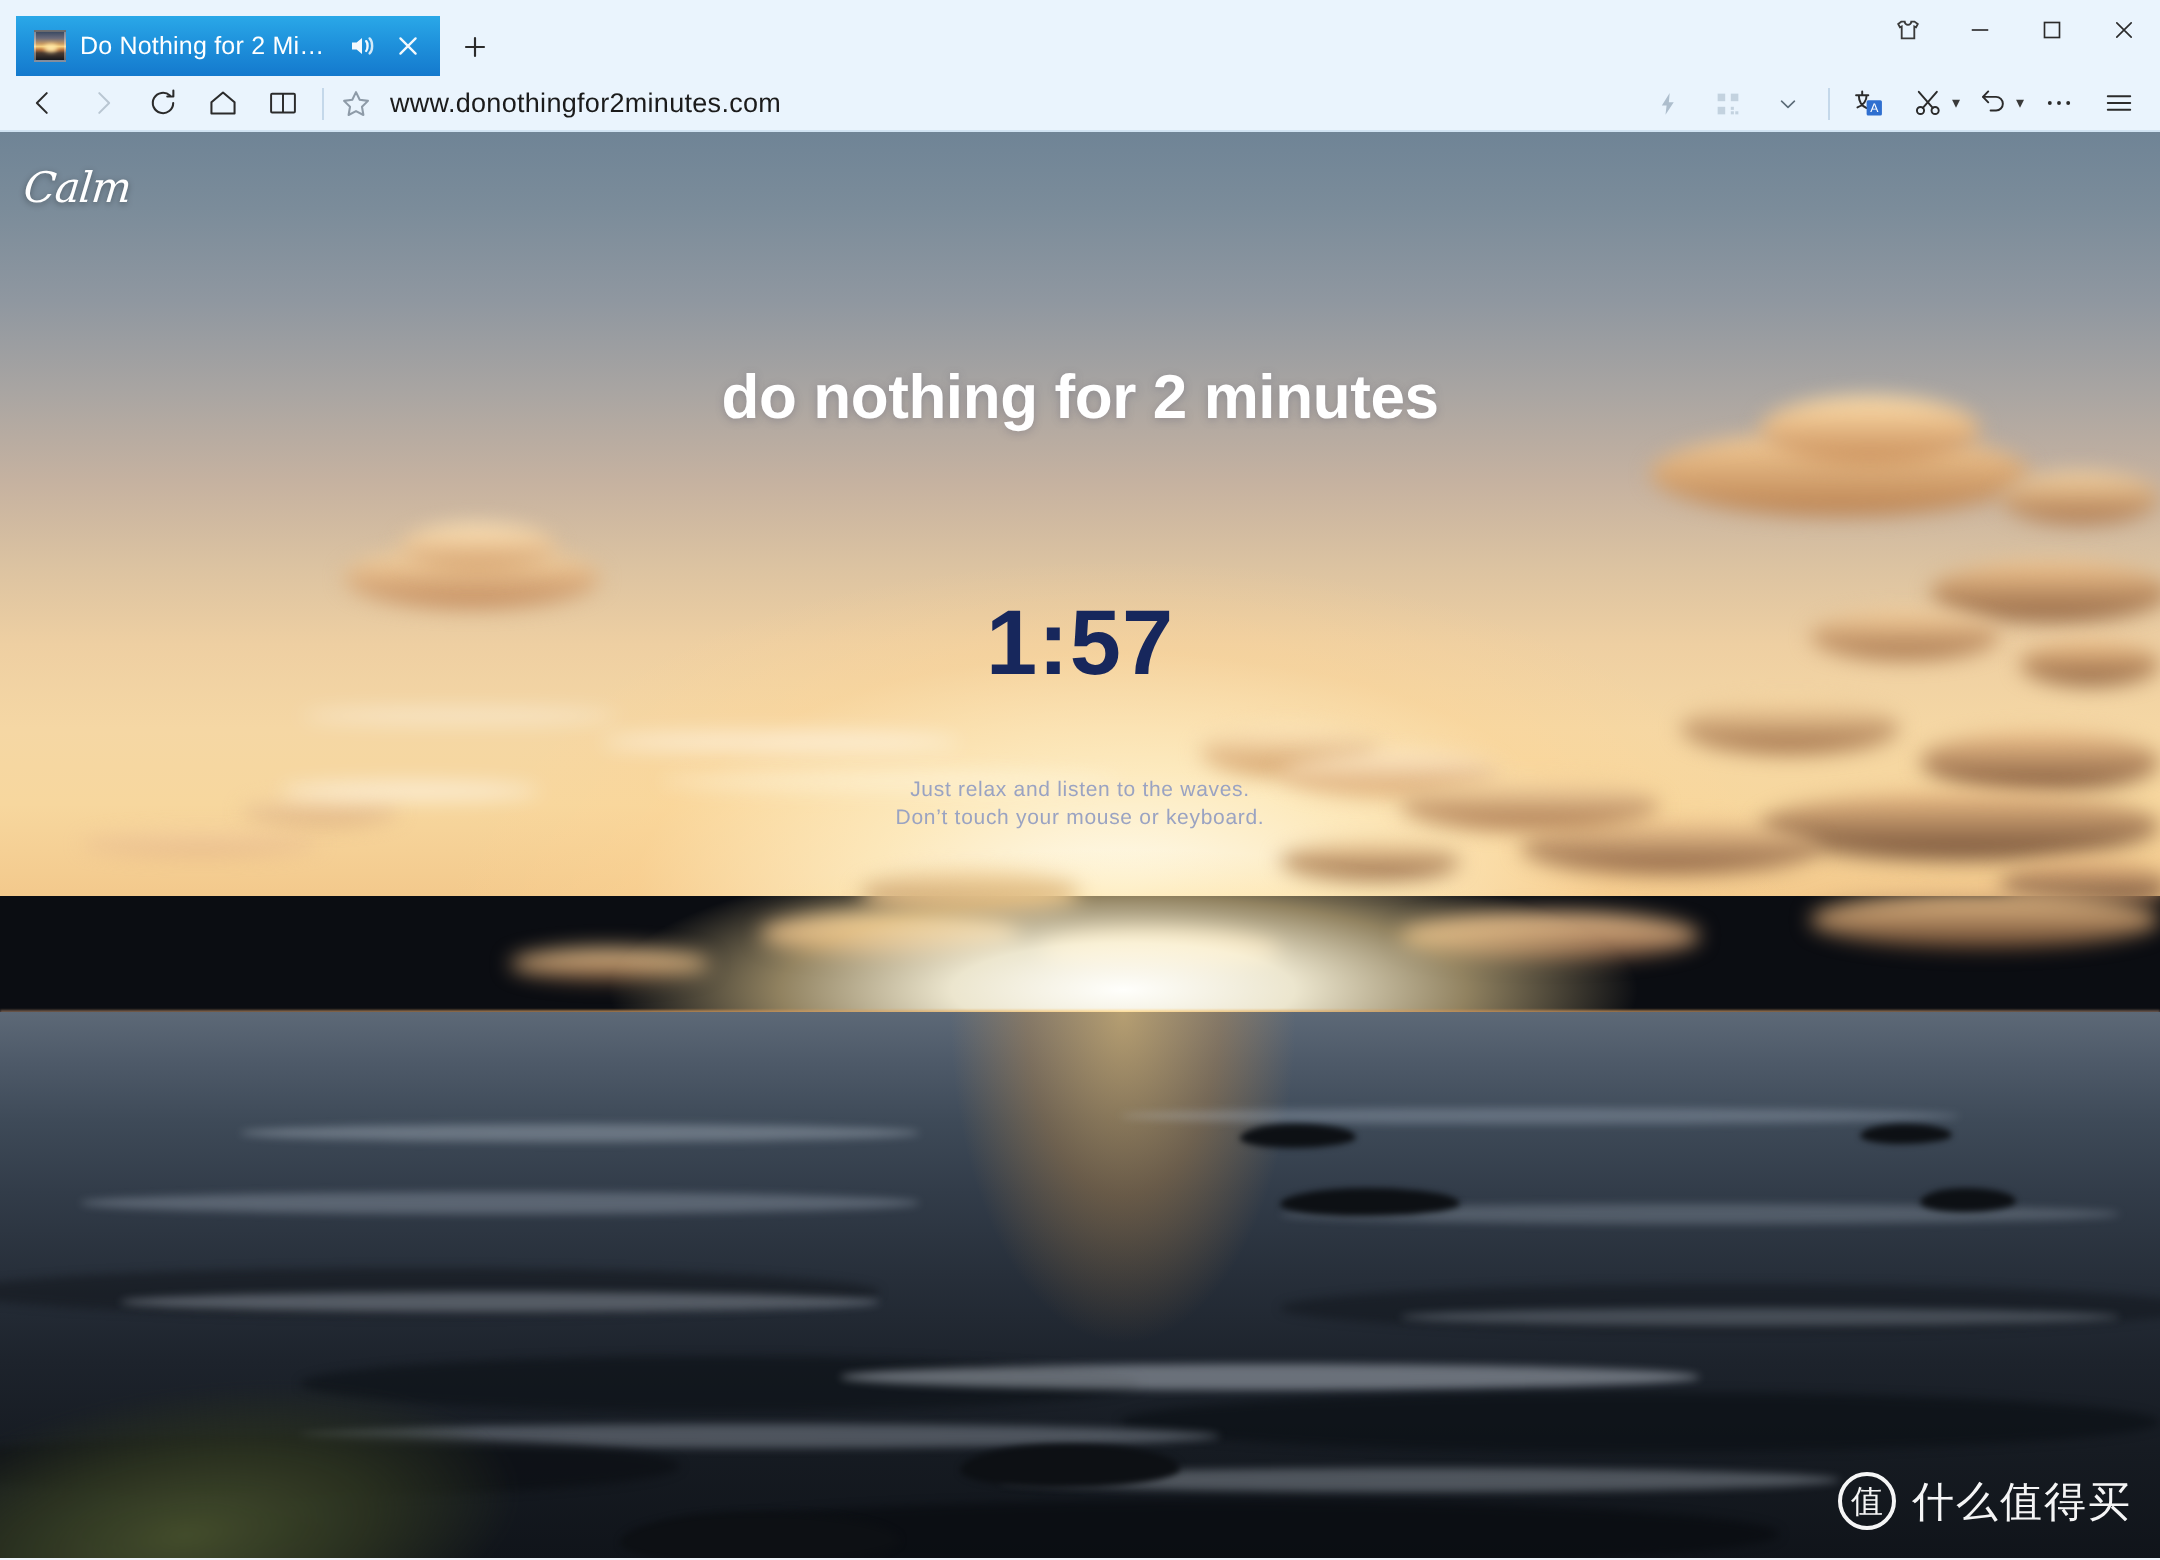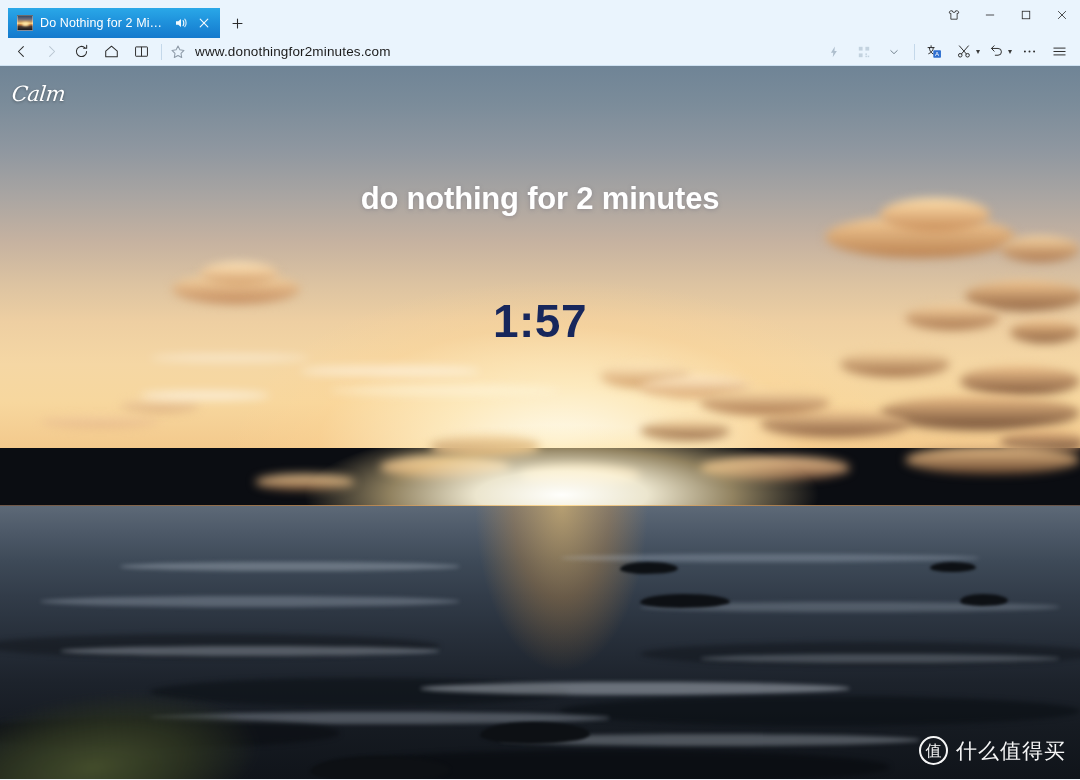--- a/index.html
+++ b/index.html
@@ -451,20 +451,24 @@
       <div class="rock" style="left:960px;top:88px;width:48px;height:12px;"></div>
       <div class="rock" style="left:480px;top:216px;width:110px;height:22px;"></div>
       <div class="rock" style="left:310px;top:250px;width:140px;height:26px;"></div>
       <div class="rock" style="left:40px;top:248px;width:120px;height:22px;"></div>
       <div class="shoreweed"></div>
     </div>
 
     <div class="calm-logo">Calm</div>
     <div class="headline">do nothing for 2 minutes</div>
     <div class="timer">1:57</div>
+    <div class="subtitle">
+      <div>Just relax and listen to the waves.</div>
+      <div>Don’t touch your mouse or keyboard.</div>
+    </div>
 
     <div class="watermark">
       <span class="wm-badge">值</span>
       <span class="wm-text">什么值得买</span>
     </div>
 
   </div>
 </div>
 
 </body></html>

